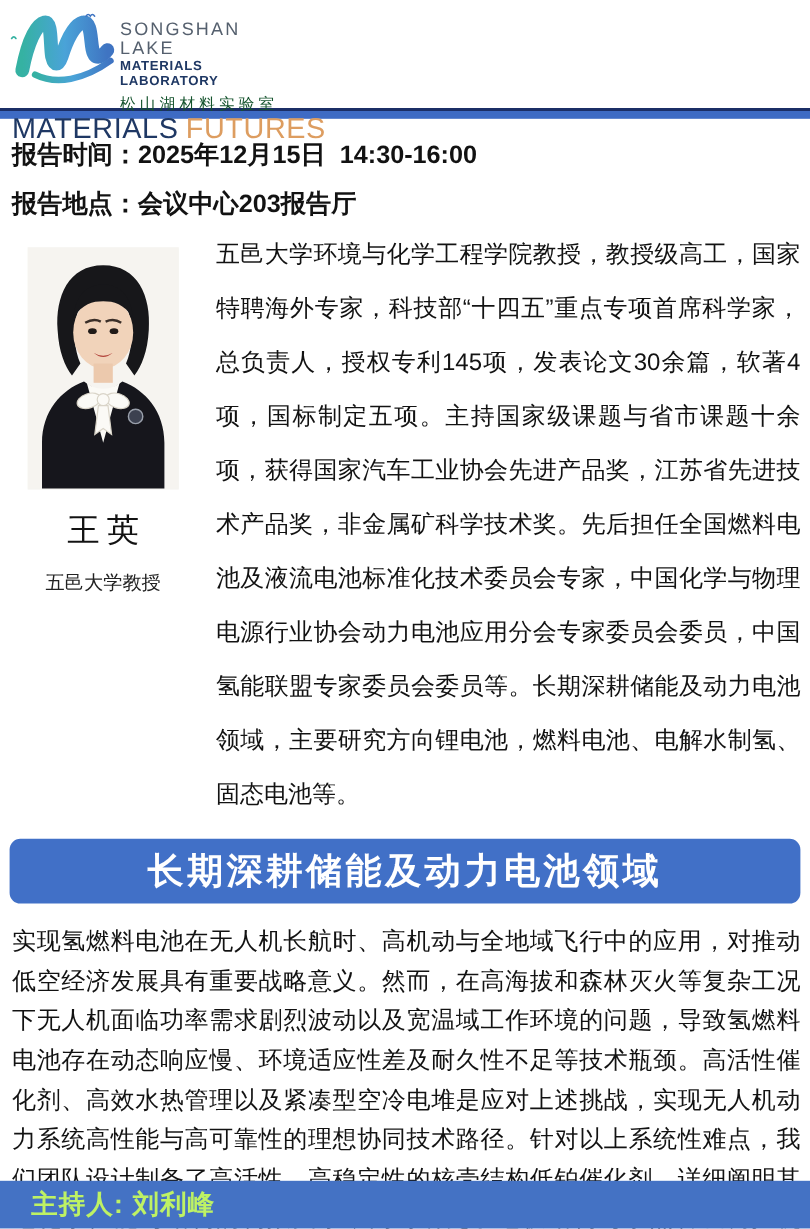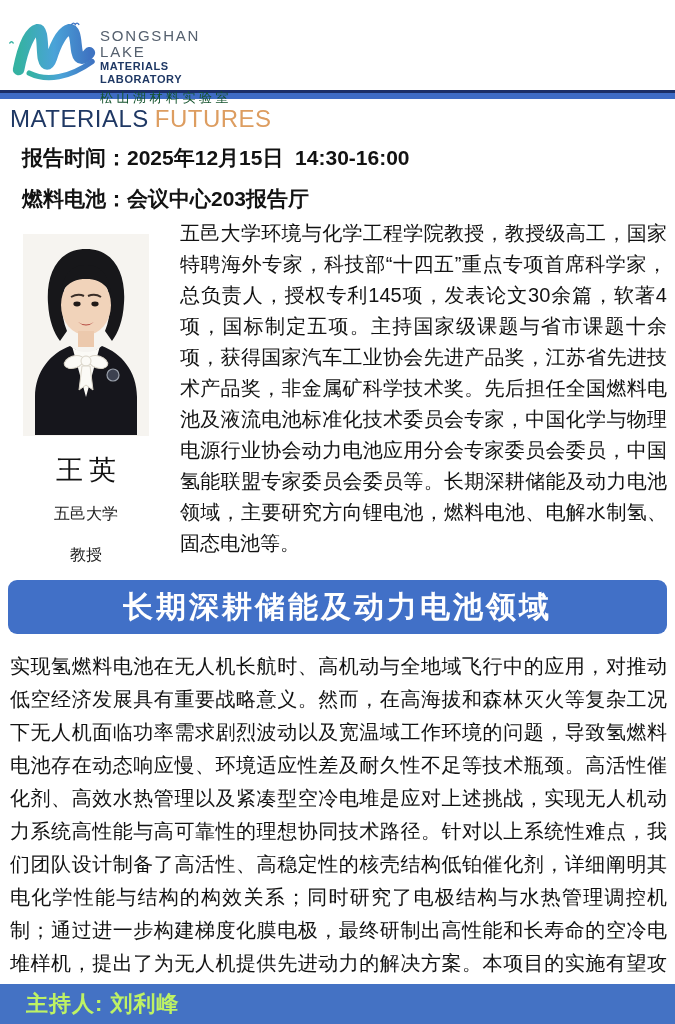--- a/index.html
+++ b/index.html
@@ -13,21 +13,21 @@
     position:relative;
     width:675px; height:1024px;
     overflow:hidden;
     background:#ffffff;
   }
 
   
   .header {
     display:flex;
     align-items:flex-start;
-    padding:20px 0 0 8px;
+    padding:9px 0 0 8px;
     height:90px;
   }
   .logo-block { width:234px; flex-shrink:0; }
   .logo-row { display:flex; align-items:flex-start; }
   .logo-mark { width:92px; height:62px; flex-shrink:0; }
   .org-text { padding-top:8px; }
   .org-en1 { font-size:15px; letter-spacing:1.8px; color:#55606e; line-height:16px; }
   .org-en2 { font-size:11px; font-weight:700; color:#1f3864; letter-spacing:0.6px; line-height:13px; }
   .org-cn  { font-size:13px; color:#14532d; letter-spacing:3.5px; margin-top:3px; white-space:nowrap; }
   .brand {
@@ -48,21 +48,21 @@
   }
 
   
   .divider-bar {
     height:9px;
     margin-top:0px;
     background:linear-gradient(180deg, #1b2e66 0%, #1b2e66 32%, #3e6bc4 32%, #3e6bc4 100%);
   }
 
   
-  .info { padding:10px 12px 0 22px;margin-top:28px; }
+  .info { padding:10px 12px 0 10px; }
   .info-row { font-size:21px; line-height:26px; margin-top:8px; color:#121212; }
   .info-row + .info-row { margin-top:15px; }
   .info-label { font-weight:700; }
   .info-value { font-weight:600; white-space:pre-wrap; }
 
   
   .speaker {
     display:flex;
     padding:10px 8px 0 10px;
   }
@@ -82,30 +82,28 @@
     font-size:27px;
     font-weight:400;
     letter-spacing:6px;
     margin-top:16px;
     color:#121212;
     text-indent:6px;
   }
   .speaker-meta {
     display:flex;
     justify-content:center;
-    gap:20px;
     font-size:16px;
     margin-top:16px;
     color:#222;
-    flex-direction:column;
   }
   .speaker-bio {
     flex:1;
     font-size:20px;
-    line-height:31px;
+    line-height:45px;
     text-align:justify;
     color:#121212;
     padding-left:18px;
     margin-top:-4px;
   }
 
   
   .talk-banner {
     margin:14px 8px 0 8px;
     height:54px;
@@ -177,21 +175,21 @@
     </div>
   </div>
 
   <div class="divider-bar"></div>
 
   <div class="info">
     <div class="info-row">
       <span class="info-label">报告时间：</span><span class="info-value">2025年12月15日  14:30-16:00</span>
     </div>
     <div class="info-row">
-      <span class="info-label">燃料电池：</span><span class="info-value">会议中心203报告厅</span>
+      <span class="info-label">报告地点：</span><span class="info-value">会议中心203报告厅</span>
     </div>
   </div>
 
   <div class="speaker">
     <div class="speaker-left">
       <div class="photo-frame">
         <svg viewBox="0 0 126 200" xmlns="http://www.w3.org/2000/svg" aria-hidden="true">
           <rect width="126" height="200" fill="#f6f4f0"></rect>
 
           <path d="M63,14 C34,14 23,40 25,68 C26,86 31,98 37,106 L44,96 C39,84 38,70 40,60 C44,42 52,34 63,34 C74,34 82,42 86,60 C88,70 87,84 82,96 L89,106 C95,98 100,86 101,68 C103,40 92,14 63,14 Z" fill="#17171a"></path>

